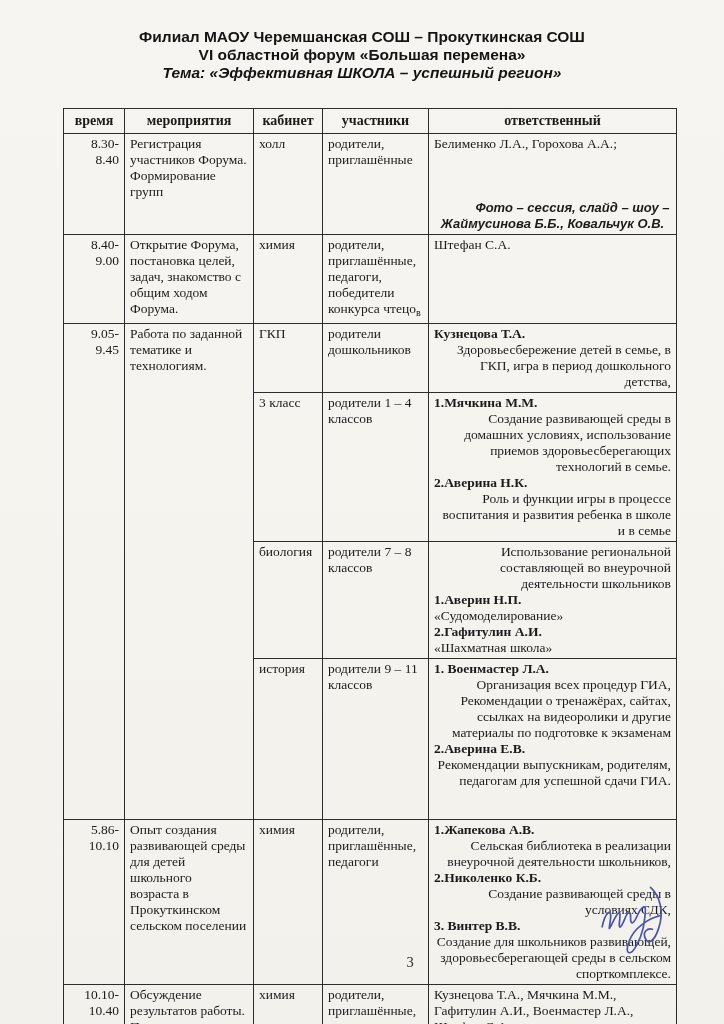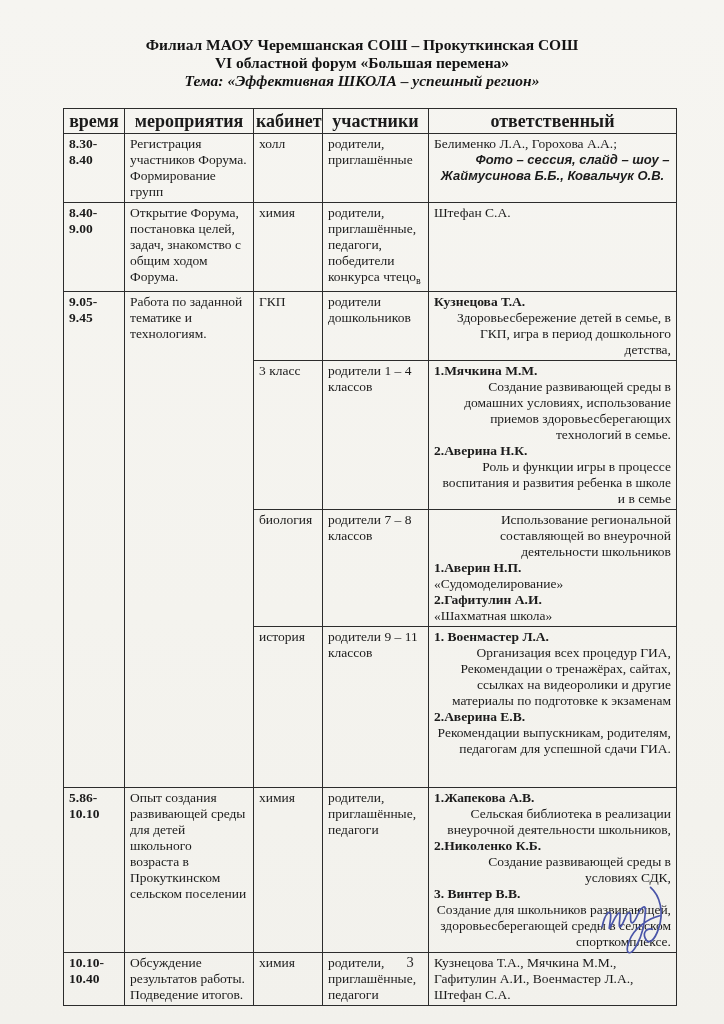--- a/index.html
+++ b/index.html
@@ -7,23 +7,23 @@
     width:724px;height:1024px;
     background:#f5f4f0;
     font-family:"Liberation Serif", serif;
     color:#1e1e1e;
     position:relative;
     overflow:hidden;
   }
   .page{position:absolute;inset:0;background:linear-gradient(180deg,#f6f5f1 0%,#f4f3ee 60%,#f2f1ec 100%);}
   
   .title-block{
-    position:absolute;top:36px;left:0;width:724px;
+    position:absolute;top:28px;left:0;width:724px;
     text-align:center;
-    font-family:Liberation Serif, serif;
+    font-family:Liberation Sans, sans-serif;
     font-weight:bold;
     font-size:15.5px;
     line-height:18px;
     color:#141414;
   }
   .title-line{white-space:nowrap;}
   .title-italic{font-style:italic;}
   
   table.schedule{
     position:absolute;
@@ -40,40 +40,40 @@
     vertical-align:top;
     padding:2px 5px;
     overflow:hidden;
   }
   table.schedule th{
     font-family:"Liberation Serif", serif;
     font-weight:bold;
     text-align:center;
     vertical-align:middle;
     padding:2px 2px;
-    font-size:18px;
+    font-size:14px;
   }
   col.c-time{width:61px;}
   col.c-activity{width:129px;}
   col.c-room{width:69px;}
   col.c-part{width:106px;}
   col.c-resp{width:248px;}
-  .cell-time{text-align:left;white-space:pre-line;font-weight:bold;}
+  .cell-time{text-align:right;white-space:pre-line;}
   .cell-activity{white-space:pre-line;}
   .cell-room{text-align:left;}
   .cell-part{white-space:pre-line;}
   .resp-name{font-weight:bold;text-align:left;}
   .resp-desc{text-align:right;}
   .resp-plain{text-align:left;}
   .resp-photo{
     font-family:"Liberation Sans", sans-serif;
     font-weight:bold;font-style:italic;
     font-size:13px;
   }
-  .resp-photo.center{text-align:center;padding-left:40px;}
+  .resp-photo.center{text-align:center;padding-left:40px;margin-top:48px;}
   .resp-photo.left{text-align:center;}
   sub.small-v{font-size:10px;vertical-align:-3px;}
   
   tr.rh-head{height:25px;}
   tr.rh-1{height:55px;}
   tr.rh-2{height:80px;}
   tr.rh-3a{height:62px;}
   tr.rh-3b{height:132px;}
   tr.rh-3c{height:112px;}
   tr.rh-3d{height:161px;}

